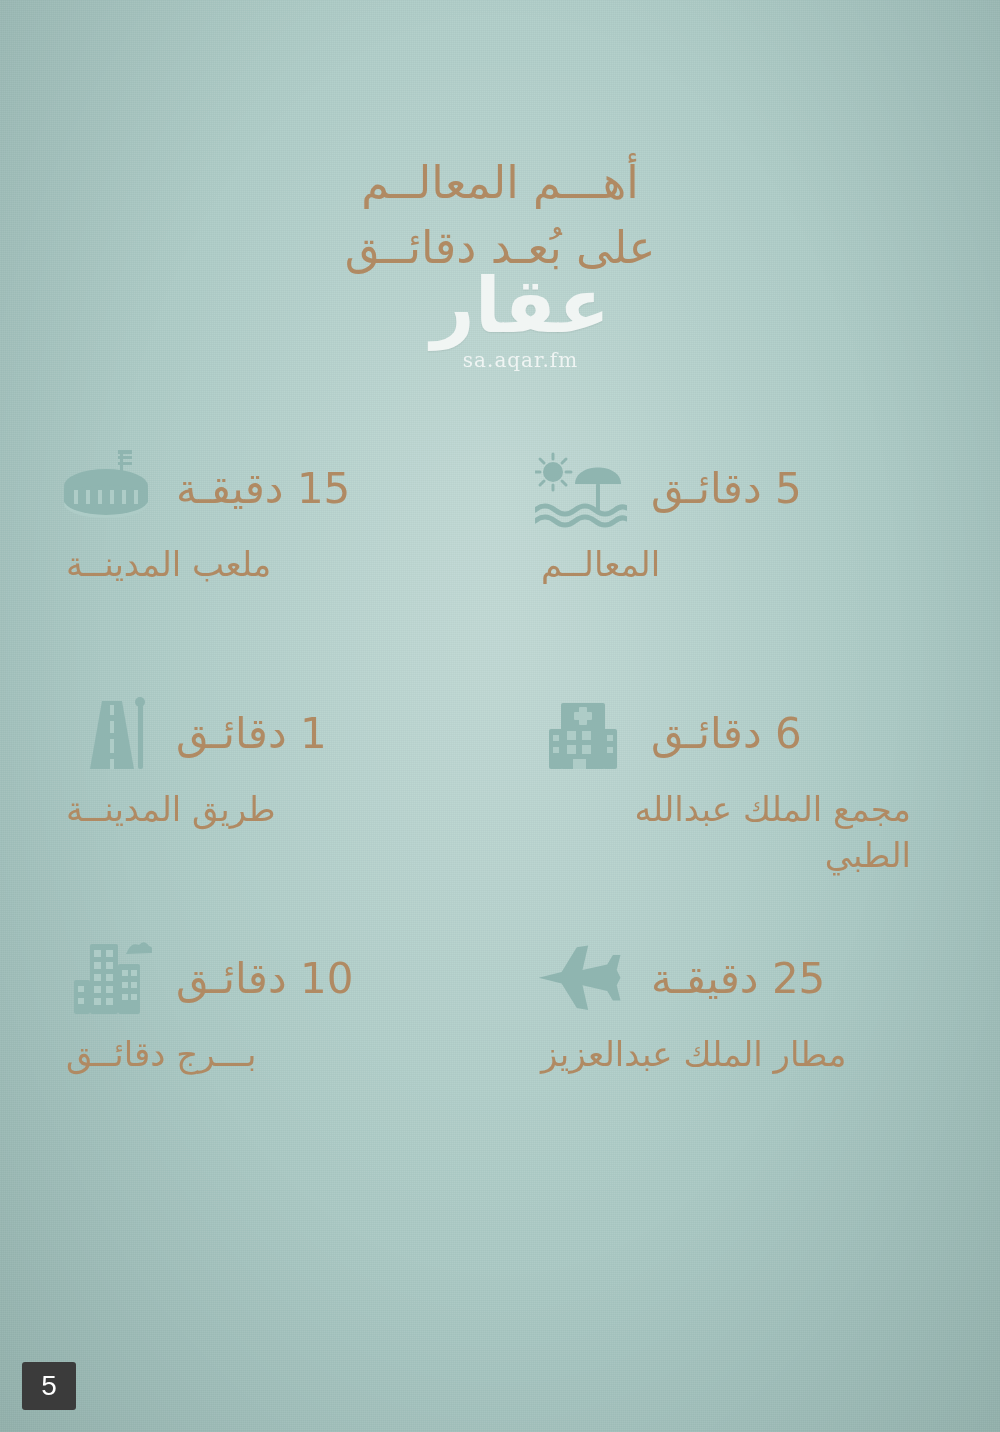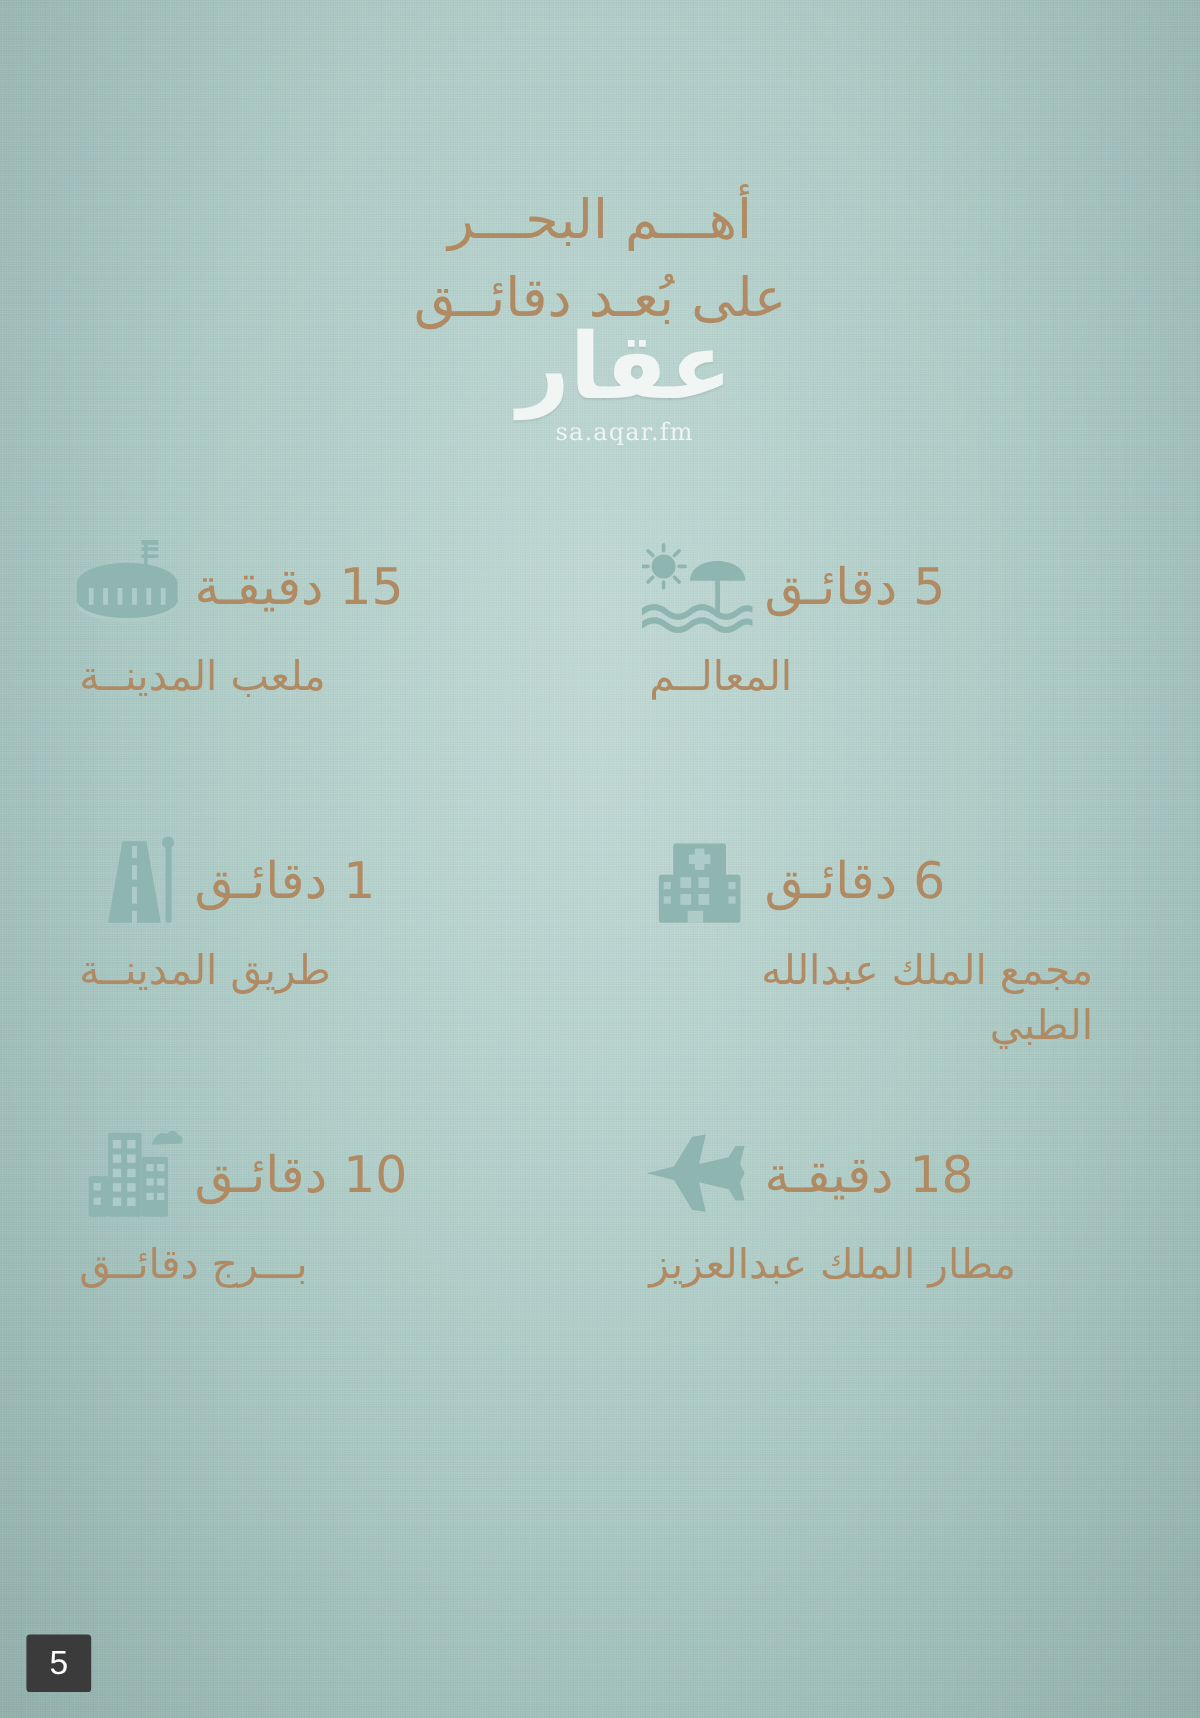--- a/index.html
+++ b/index.html
@@ -109,21 +109,21 @@
     flex-direction: column;
     align-items: flex-end;
     padding-left: 20px;
     padding-right: 10px;
   }
   .row1 {
     display: flex;
     flex-direction: row-reverse;
     align-items: center;
     justify-content: flex-start;
-    gap: 10px;
+    gap: 24px;
   }
   .icon {
     width: 92px;
     height: 78px;
     display: flex;
     align-items: center;
     justify-content: center;
     flex: 0 0 auto;
   }
   .icon svg { display: block; }
@@ -162,21 +162,21 @@
     border-radius: 3px;
     z-index: 6;
   }
 </style>
 </head>
 <body>
 
 <div class="page">
 
   <div class="heading">
-    <div class="line">أهـــم البحـــر</div>
+    <div class="line">أهـــم المعالــم</div>
     <div class="line">على بُعـد دقائــق</div>
   </div>
 
   <div class="watermark">
     <div class="mark">عقار</div>
     <div class="url">sa.aqar.fm</div>
   </div>
 
   <div class="grid">
 
@@ -302,21 +302,21 @@
     <div class="cell" style="grid-column:1; grid-row:3;">
       <div class="cell-inner">
         <div class="row1">
           <span class="icon">
             <svg width="92" height="78" viewBox="0 0 92 78">
               <g fill="#8fb5b0">
                 <path d="M4 46 L28 40 L44 14 L56 12 L50 38 L76 32 L82 22 L90 22 L86 38 L90 46 L86 54 L90 70 L82 70 L76 60 L50 54 L56 80 L44 78 L28 52 L4 46 Z" transform="translate(0,-6) scale(0.95)"></path>
               </g>
             </svg>
           </span>
-          <span class="duration">18 دقيقـة</span>
+          <span class="duration">25 دقيقـة</span>
         </div>
         <div class="place">مطار الملك عبدالعزيز</div>
       </div>
     </div>
 
     <div class="cell" style="grid-column:2; grid-row:3;">
       <div class="cell-inner">
         <div class="row1">
           <span class="icon">
             <svg width="92" height="78" viewBox="0 0 92 78">

